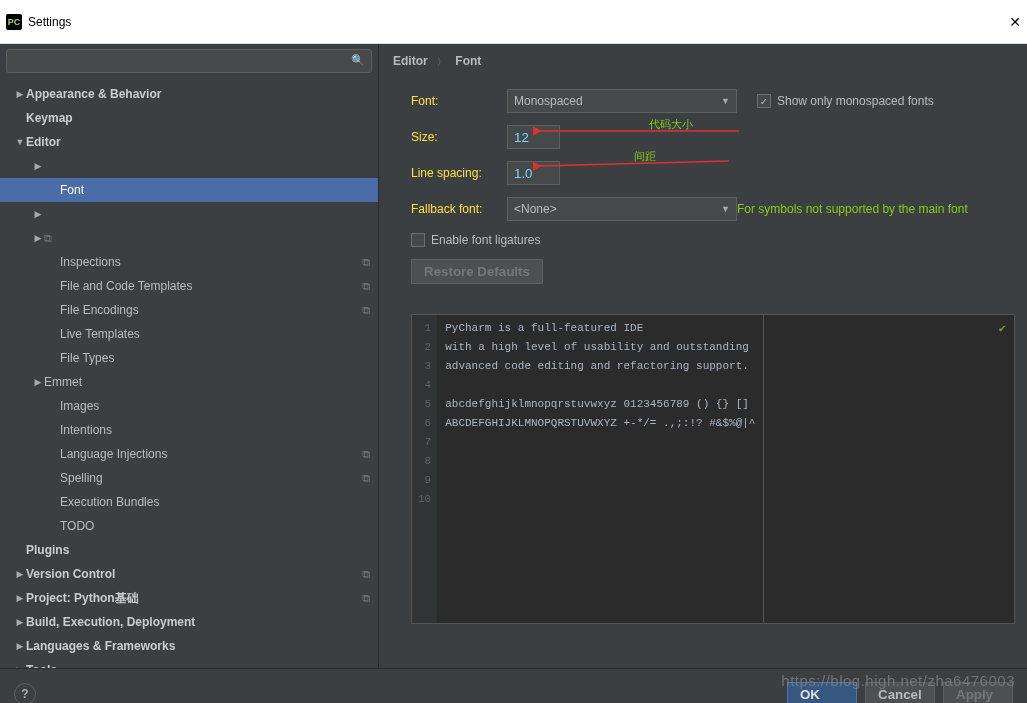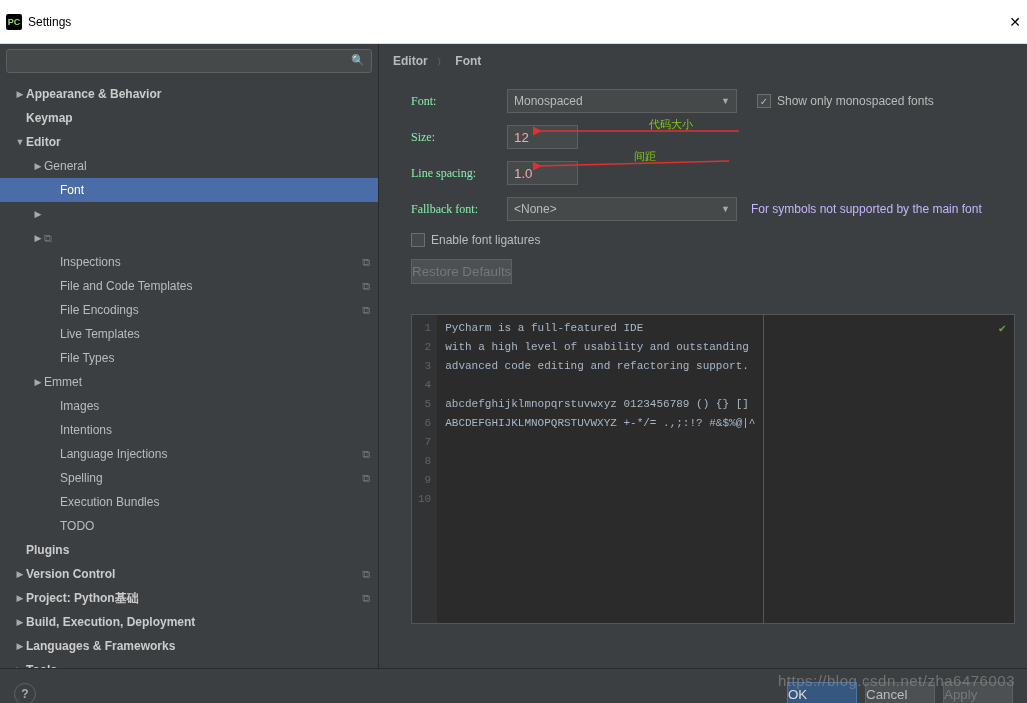--- a/index.html
+++ b/index.html
@@ -28,28 +28,28 @@
 .lvl0 { padding-left: 14px; }
 .lvl1 { padding-left: 32px; }
 .lvl2 { padding-left: 48px; }
 
 .content { flex: 1; background: #3c3f41; display: flex; flex-direction: column; position: relative; }
 .breadcrumb { padding: 10px 14px; font-weight: bold; color: #bbb; }
 .breadcrumb .sep { color: #888; margin: 0 6px; font-weight: normal; font-size: 9px; }
 
 .form { padding: 10px 32px; position: relative; }
 .form-row { display: flex; align-items: center; margin-bottom: 12px; }
-.form-row .flabel { width: 96px; color: #86efac; font-family: Liberation Serif, serif; }
+.form-row .flabel { width: 96px; color: #fde047; }
 .combo { width: 230px; height: 24px; background: #45494a; border: 1px solid #5e6060; display: flex; align-items: center; padding: 0 6px; color: #bbb; position: relative; }
 .combo .dd { margin-left: auto; font-size: 9px; color: #aaa; }
-.textin { width: 71px; height: 24px; background: #45494a; border: 1px solid #5e6060; color: #fca5a5; padding: 0 6px; }
+.textin { width: 53px; height: 24px; background: #45494a; border: 1px solid #5e6060; color: #7dd3fc; padding: 0 6px; }
 .chk { width: 14px; height: 14px; border: 1px solid #6e6e6e; background: #45494a; margin-right: 6px; display: inline-flex; align-items: center; justify-content: center; font-size: 10px; color: #bbb; }
 .chk.checked::after { content: "✓"; }
-.hint { color: #c4b5fd; margin-left: 14px; }
-.btn { background: #4c5052; border: 1px solid #5e6060; color: #bbb; padding: 4px 0; cursor: pointer; }
+.hint { color: #84cc16; }
+.btn { background: #4c5052; border: 1px solid #5e6060; color: #bbb; padding: 4px 12px; cursor: pointer; font-weight: bold; }
 .btn.disabled { color: #777; }
 
 .preview { margin: 8px 12px 0 32px; border: 1px solid #555; background: #2b2b2b; height: 310px; display: flex; font-family: "Courier New", monospace; position: relative; }
 .gutter { background: #313335; color: #606366; padding: 4px 6px; text-align: right; font-size: 11px; line-height: 19px; }
 .code { padding: 4px 8px; color: #a9b7c6; font-size: 11px; line-height: 19px; white-space: pre; }
 .vline { position: absolute; right: 250px; top: 0; bottom: 0; width: 1px; background: #555; }
 .check { position: absolute; right: 8px; top: 6px; color: #6a9e3f; font-size: 12px; }
 
 .anno { position: absolute; color: #84cc16; font-size: 11px; pointer-events: none; }
 .arrow-svg { position: absolute; pointer-events: none; }
@@ -87,21 +87,20 @@
         <div class="tree-item lvl0 bold">
           <span class="arrow"></span>
           <span class="label">Keymap</span>
         </div>
         <div class="tree-item lvl0 bold">
           <span class="arrow">▼</span>
           <span class="label">Editor</span>
         </div>
         <div class="tree-item lvl1">
           <span class="arrow">▶</span>
-          <span class="label">General</span>
         </div>
         <div class="tree-item lvl2 selected">
           <span class="arrow"></span>
           <span class="label">Font</span>
         </div>
         <div class="tree-item lvl1">
           <span class="arrow">▶</span>
         </div>
         <div class="tree-item lvl1">
           <span class="arrow">▶</span>
@@ -269,13 +268,13 @@
 </div>
 
 <div class="footer">
   <div class="help">?</div>
   <div class="spacer"></div>
   <button class="btn primary">OK</button>
   <button class="btn">Cancel</button>
   <button class="btn disabled">Apply</button>
 </div>
 
-<div class="watermark">https://blog.csdn.net/zha6476003</div>
+<div class="watermark">https://blog.high.net/zha6476003</div>
 
 </body></html>

